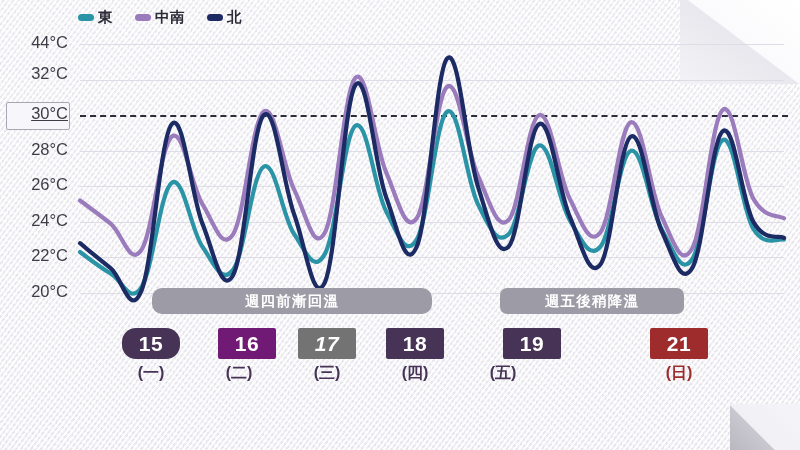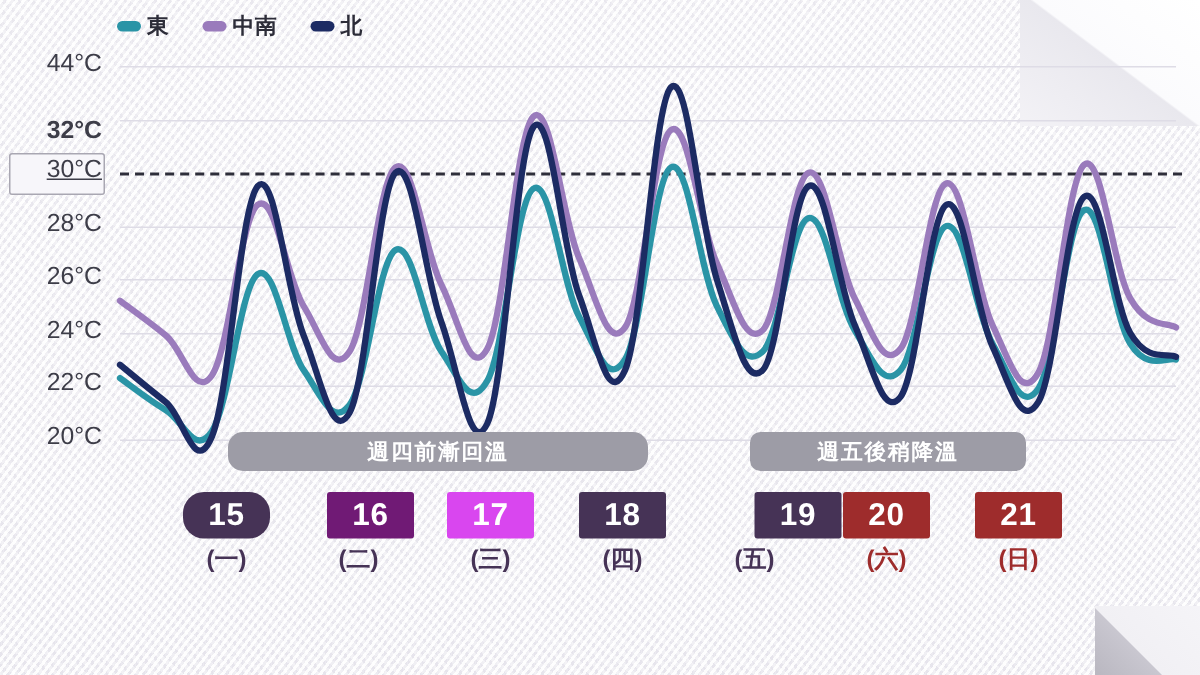--- a/index.html
+++ b/index.html
@@ -82,21 +82,21 @@
     <div class="lg">
       <span class="sw" style="background: rgb(28, 43, 99);"></span>
       <span class="lb">北</span>
     </div>
   </div>
 
 <div id="axisLayer">
     <div class="grid" style="top: 44px;"></div>
     <div class="ytick" style="top: 33px;">44°C</div>
     <div class="grid" style="top: 79.5714px;"></div>
-    <div class="ytick" style="top: 78px; font-weight: bold;">32°C</div>
+    <div class="ytick" style="top: 64px;">32°C</div>
     <div id="ybox" style="top: 102.143px;"></div>
     <div class="ytick" style="top: 104.143px; z-index: 3; text-decoration: underline;">30°C</div>
     <div class="grid" style="top: 150.714px;"></div>
     <div class="ytick" style="top: 139.714px;">28°C</div>
     <div class="grid" style="top: 186.286px;"></div>
     <div class="ytick" style="top: 175.286px;">26°C</div>
     <div class="grid" style="top: 221.857px;"></div>
     <div class="ytick" style="top: 210.857px;">24°C</div>
     <div class="grid" style="top: 257.429px;"></div>
     <div class="ytick" style="top: 246.429px;">22°C</div>
@@ -119,32 +119,28 @@
 <div id="dates">
     <div class="dcell" style="left: 120px;">
       <div class="dbadge" style="background: rgb(70, 51, 86); border-radius: 14px;">15</div>
       <div class="ddow" style="color: rgb(70, 51, 86);">(一)</div>
     </div>
     <div class="dcell" style="left: 208px;">
       <div class="dbadge" style="background: #701a75; margin-left: 10px;">16</div>
       <div class="ddow" style="color: rgb(70, 51, 86);">(二)</div>
     </div>
     <div class="dcell" style="left: 296px;">
-      <div class="dbadge" style="background: #d946ef;">17</div>
+      <div class="dbadge" style="background: #737373; font-style: italic;">17</div>
       <div class="ddow" style="color: rgb(70, 51, 86);">(三)</div>
     </div>
     <div class="dcell" style="left: 384px;">
       <div class="dbadge" style="background: rgb(70, 51, 86);">18</div>
       <div class="ddow" style="color: rgb(70, 51, 86);">(四)</div>
     </div>
     <div class="dcell" style="left: 472px;">
       <div class="dbadge" style="background: rgb(70, 51, 86); margin-left: 31px;">19</div>
       <div class="ddow" style="color: rgb(70, 51, 86);">(五)</div>
     </div>
-    <div class="dcell" style="left: 560px;">
-      <div class="dbadge" style="background: rgb(158, 44, 44);">20</div>
-      <div class="ddow" style="color: rgb(158, 44, 44);">(六)</div>
-    </div>
     <div class="dcell" style="left: 648px;">
       <div class="dbadge" style="background: rgb(158, 44, 44);">21</div>
       <div class="ddow" style="color: rgb(158, 44, 44);">(日)</div>
     </div>
   </div>
 
 </body></html>

